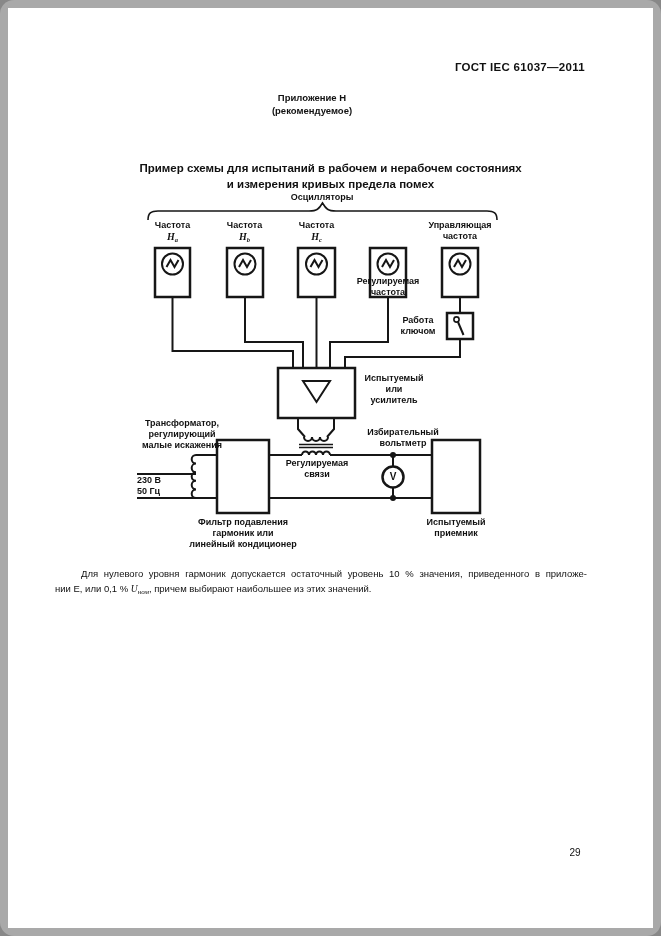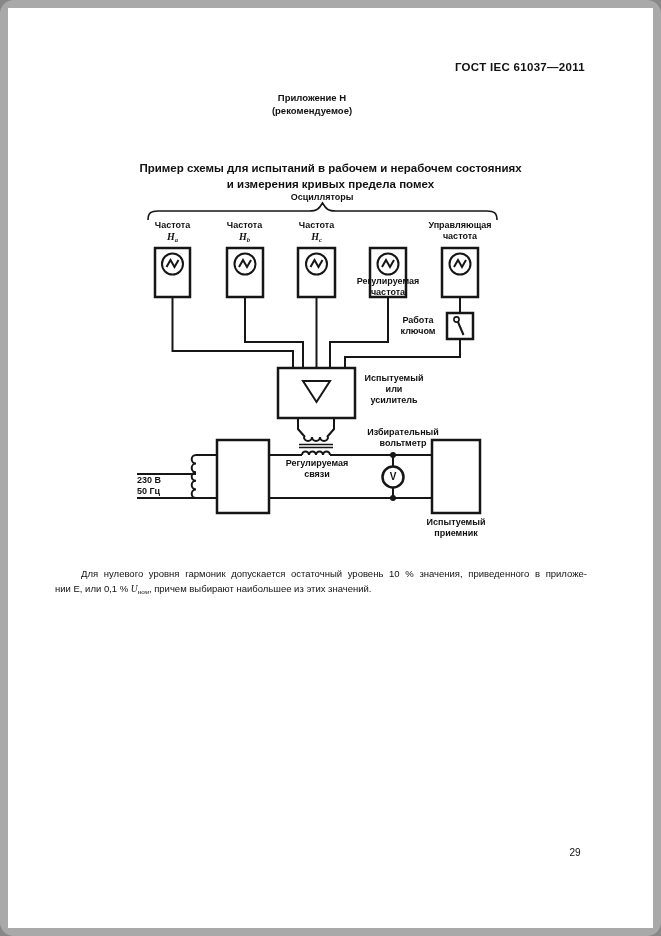--- a/index.html
+++ b/index.html
@@ -157,26 +157,36 @@
     <div>Избирательный</div>
     <div>вольтметр</div>
   </div>
   <div class="vsym">V</div>
 
   <div class="dl" style="left:266px;top:458px;width:102px;">
     <div>Регулируемая</div>
     <div>связи</div>
   </div>
 
+  <div class="dl" style="left:128px;top:418px;width:108px;">
+    <div>Трансформатор,</div>
+    <div>регулирующий</div>
+    <div>малые искажения</div>
+  </div>
 
   <div class="dl" style="left:137px;top:475px;width:40px;text-align:left;">
     <div>230 В</div>
     <div>50 Гц</div>
   </div>
 
+  <div class="dl" style="left:183px;top:517px;width:120px;">
+    <div>Фильтр подавления</div>
+    <div>гармоник или</div>
+    <div>линейный кондиционер</div>
+  </div>
 
   <div class="dl" style="left:405px;top:517px;width:102px;">
     <div>Испытуемый</div>
     <div>приемник</div>
   </div>
 
   <div class="note">
     <div class="l1">Для нулевого уровня гармоник допускается остаточный уровень 10 % значения, приведенного в приложе-</div>
     <div><span>нии Е, или 0,1 % </span><span class="nvar">U</span><span class="nsub">ном</span><span>, причем выбирают наибольшее из этих значений.</span></div>
   </div>

